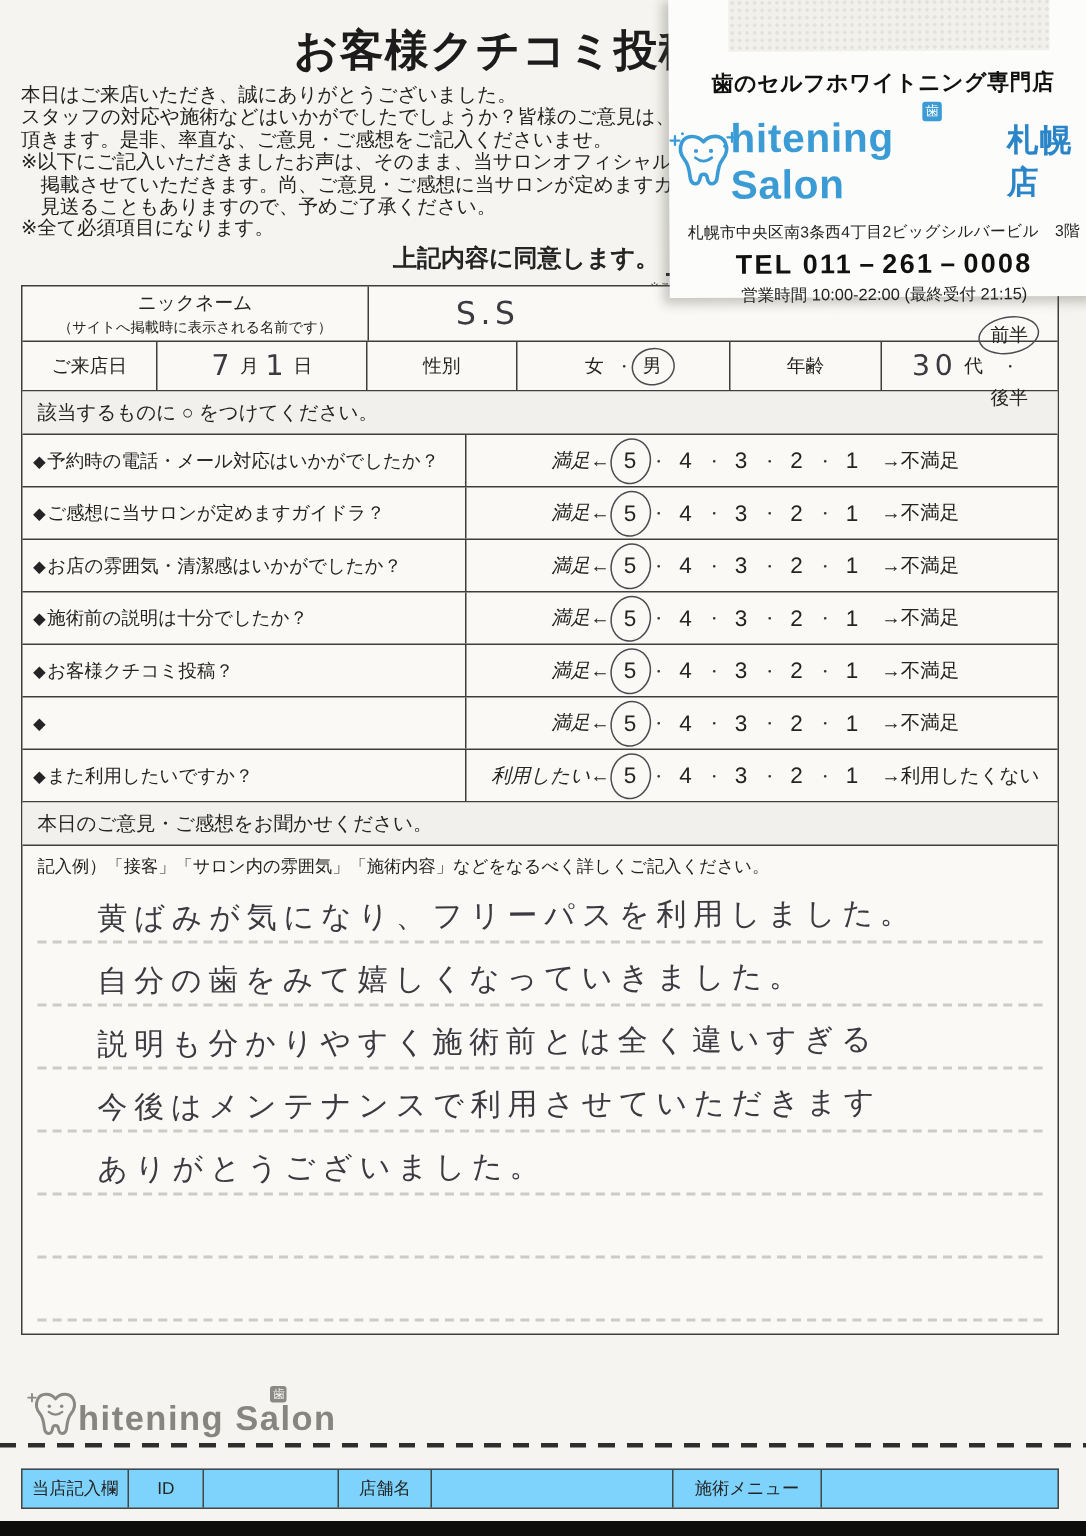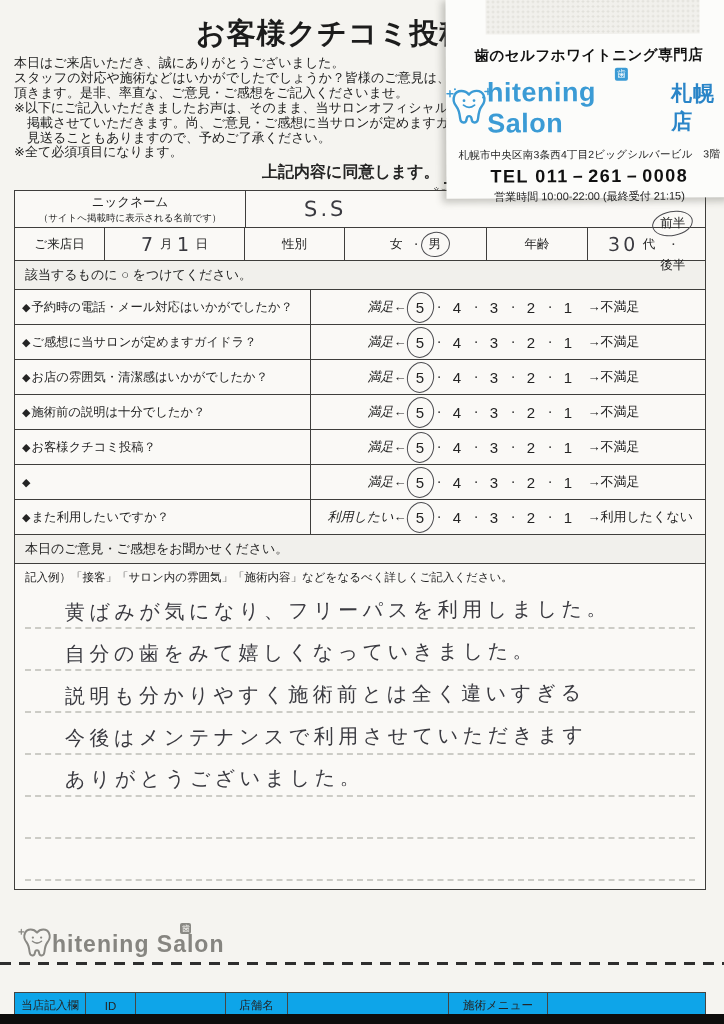--- a/index.html
+++ b/index.html
@@ -79,21 +79,21 @@
   
   .footer-logo{position:absolute;top:926px;left:18px;display:flex;align-items:center;}
   .f-brand-wrap{position:relative;display:inline-block;margin-left:-4px;}
   .f-brand{font-size:23px;font-weight:bold;color:#868580;letter-spacing:1px;}
   .f-badge{position:absolute;top:-8px;right:33px;width:11px;height:11px;background:#8a8984;color:#f5f4f0;
        font-size:8px;line-height:11px;text-align:center;border-radius:2px;}
   .thanks{position:absolute;top:991px;right:16px;font-size:12px;color:#0369a1;}
   .cutline{position:absolute;top:962px;left:0;width:724px;height:3px;
        background:repeating-linear-gradient(90deg,#2e2e2e 0 11px,transparent 11px 19px);}
   .office-table{position:absolute;top:979px;left:14px;width:692px;height:27px;border:1.5px solid #454543;
-       display:flex;background:#0ea5e9;box-sizing:border-box;font-size:11.5px;margin-top:13px;}
+       display:flex;background:#7dd3fc;box-sizing:border-box;font-size:11.5px;}
   .o-cell{border-right:1.4px solid #454543;display:flex;align-items:center;justify-content:center;box-sizing:border-box;}
   .o-cell:last-child{border-right:none;}
   .black-bar{position:absolute;top:1014px;left:0;width:724px;height:10px;background:#0d0d0c;}
 </style>
 </head>
 <body>
 
 <div class="paper">
 
   <div class="title">お客様クチコミ投稿</div>

